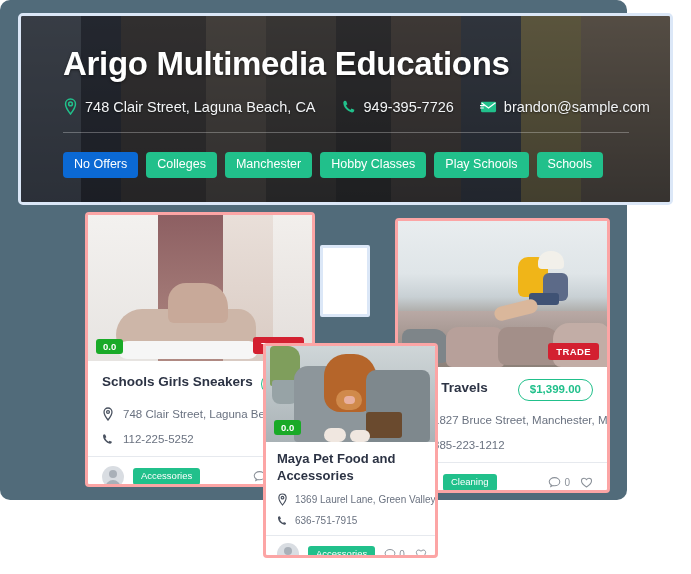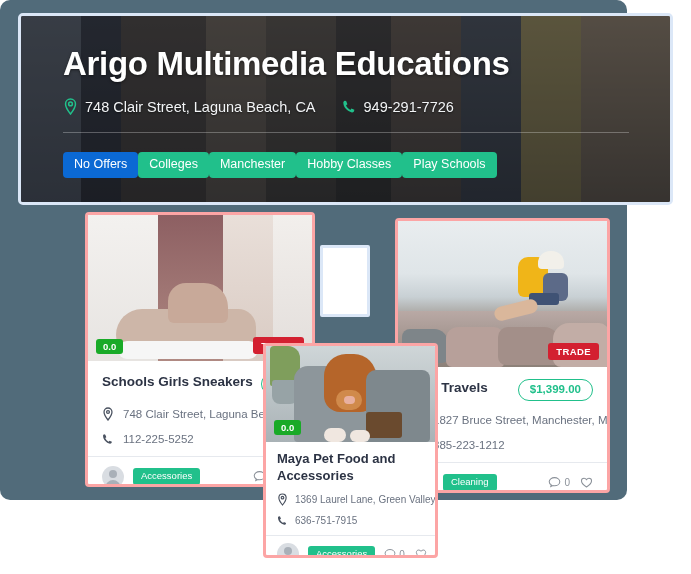--- a/index.html
+++ b/index.html
@@ -38,21 +38,21 @@
     display: flex; align-items: center; gap: 26px;
     margin-top: 16px; color: #f2f4f6; font-size: 14.5px;
     text-shadow: 0 1px 2px rgba(0,0,0,.55);
   }
   .contact { display: flex; align-items: center; gap: 7px; white-space: nowrap; }
   .contact svg { display: block; }
   .hero-rule {
     margin-top: 17px; height: 1px; background: rgba(255,255,255,0.28);
     width: 566px;
   }
-  .tagrow { display: flex; gap: 0; margin-top: 19px; }
+  .tagrow { display: flex; gap: 8px; margin-top: 19px; }
   .tag {
     font-size: 12.5px; color: #fff; padding: 5px 11px 6px; border-radius: 4px;
     background: #21c08b; white-space: nowrap; line-height: 1.15;
   }
   .tag.primary { background: #0b69d4; }
 
   
   .blank-card {
     position: absolute; left: 320px; top: 245px; width: 50px; height: 72px;
     background: #ffffff; border: 3px solid #dbe7f7; border-radius: 2px;
@@ -158,33 +158,45 @@
           </span>
           <span>748 Clair Street, Laguna Beach, CA</span>
         </div>
 
         <div class="contact">
           <span>
             <svg width="15" height="15" viewBox="0 0 16 16">
               <path d="M3 1.8c-.8.2-1.6 1-1.6 2 0 5 4.2 9.6 9.2 10.5 1.1.2 2.1-.6 2.3-1.5l.3-1.3-3.2-1.3-1.1 1.4C7 10.6 5 8.6 4.3 6.6L5.8 5.5 4.4 2.2 3 1.8z" fill="#21c08b"></path>
             </svg>
           </span>
-          <span>949-291-7726</span>
-        </div>
-
+          <span>949-395-7726</span>
+        </div>
+
+        <div class="contact">
+          <span>
+            <svg width="17" height="14" viewBox="0 0 18 14">
+              <rect x="1" y="1.5" width="16" height="11" rx="1.2" fill="#21c08b"></rect>
+              <path d="M1.6 2.4 L9 8 L16.4 2.4" fill="none" stroke="#ffffff" stroke-width="1.3"></path>
+              <path d="M0 5.5 H5" stroke="#ffffff" stroke-width="1.2"></path>
+              <path d="M0 8 H4" stroke="#ffffff" stroke-width="1.2"></path>
+            </svg>
+          </span>
+          <span>brandon@sample.com</span>
+        </div>
       </div>
 
       <div class="hero-rule"></div>
 
       <div class="tagrow">
         <div class="tag primary">No Offers</div>
         <div class="tag">Colleges</div>
         <div class="tag">Manchester</div>
         <div class="tag">Hobby Classes</div>
         <div class="tag">Play Schools</div>
+        <div class="tag">Schools</div>
       </div>
     </div>
   </div>
 
   <div class="blank-card"></div>
 
   <div class="card" id="card-sneakers">
     <div class="card-photo">
       <div class="band" style="left:0;width:70px;background:linear-gradient(180deg,#f3f1ef,#e7e4e1);"></div>
       <div class="band" style="left:70px;width:65px;background:linear-gradient(180deg,#8d5f62,#b08a83);"></div>

